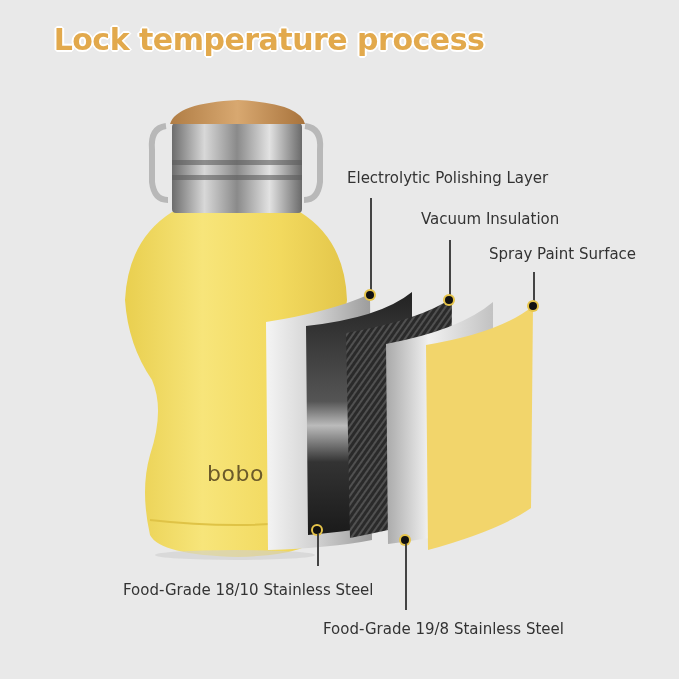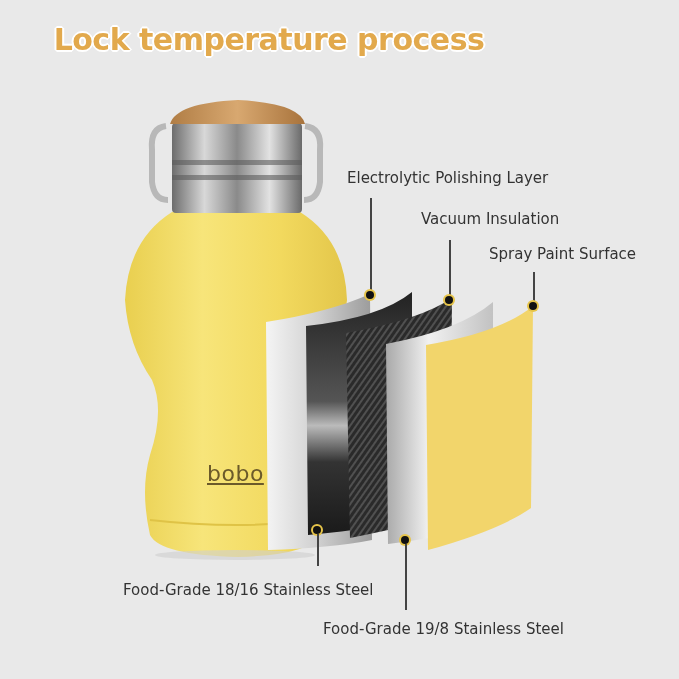--- a/index.html
+++ b/index.html
@@ -79,31 +79,31 @@
   <path d="M346 333 Q420 320 452 298 L450 514 Q420 524 350 538 Z" fill="url(#carbon)"></path>
 
   <path d="M386 344 Q460 330 493 302 L493 522 Q460 535 388 544 Z" fill="url(#steel2G)"></path>
 
   <path d="M426 345 Q500 333 533 306 L531 508 Q500 530 428 550 Z" fill="#f2d56b"></path>
 </svg>
 
 <span class="label" style="left:347px; top:169px;">Electrolytic Polishing Layer</span>
 <span class="label" style="left:421px; top:210px;text-align:center;">Vacuum Insulation</span>
 <span class="label" style="left:489px; top:239px;margin-top:6px;">Spray Paint Surface</span>
-<span class="label" style="left:123px; top:581px;">Food-Grade 18/16 Stainless Steel</span>
+<span class="label" style="left:123px; top:581px;">Food-Grade 18/10 Stainless Steel</span>
 <span class="label" style="left:323px; top:620px;">Food-Grade 19/8 Stainless Steel</span>
 
 <div class="line" style="left:370px; top:198px; height:97px;"></div>
 <div class="dot" style="left:366px; top:291px;"></div>
 
 <div class="line" style="left:449px; top:240px; height:60px;"></div>
 <div class="dot" style="left:445px; top:296px;"></div>
 
 <div class="line" style="left:533px; top:272px; height:34px;"></div>
 <div class="dot" style="left:529px; top:302px;"></div>
 
 <div class="dot" style="left:313px; top:526px;"></div>
 <div class="line" style="left:317px; top:534px; height:32px;"></div>
 
 <div class="dot" style="left:401px; top:536px;"></div>
 <div class="line" style="left:405px; top:544px; height:66px;"></div>
 
-<span style="position:absolute; left:207px; top:461px; font-family:'DejaVu Sans', sans-serif; font-size:22px; color:#6b5a2a; letter-spacing:0.5px;text-decoration:underline;">bobo</span>
+<span style="position:absolute; left:207px; top:461px; font-family:'DejaVu Sans', sans-serif; font-size:22px; color:#6b5a2a; letter-spacing:0.5px;">bobo</span>
 
 </body></html>

